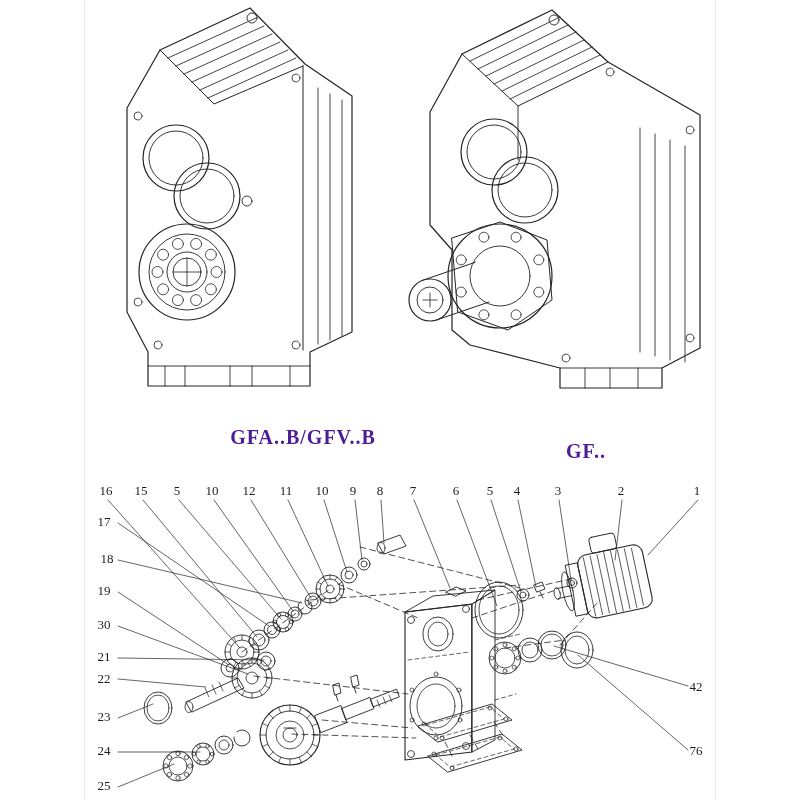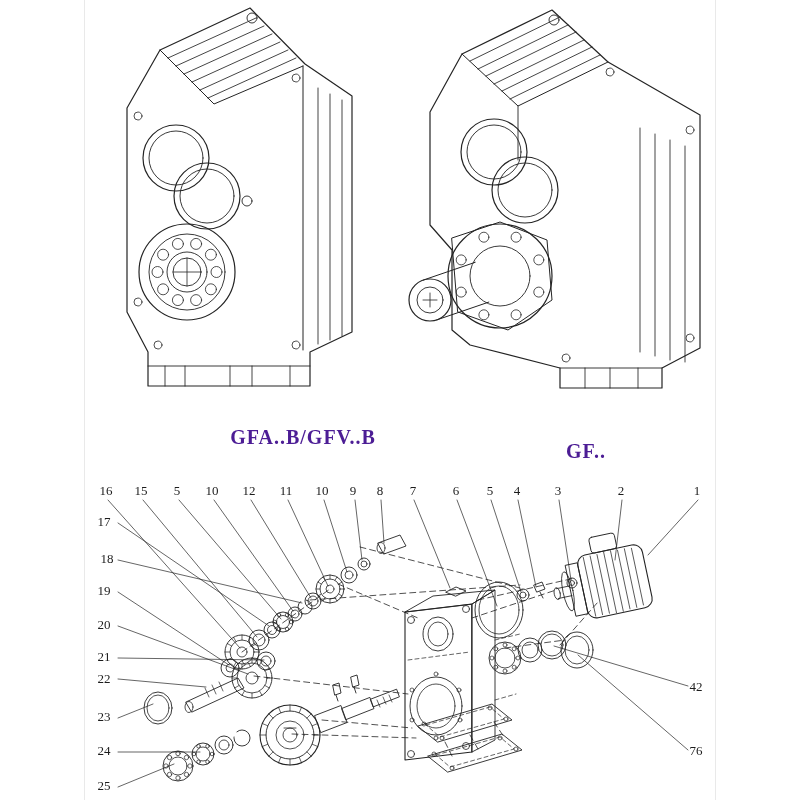--- a/index.html
+++ b/index.html
@@ -318,21 +318,21 @@
   <span class="co" style="left:456px; top:490px">6</span>
   <span class="co" style="left:490px; top:490px">5</span>
   <span class="co" style="left:517px; top:490px">4</span>
   <span class="co" style="left:558px; top:490px">3</span>
   <span class="co" style="left:621px; top:490px">2</span>
   <span class="co" style="left:697px; top:490px">1</span>
 
   <span class="co" style="left:104px; top:521px">17</span>
   <span class="co" style="left:107px; top:558px">18</span>
   <span class="co" style="left:104px; top:590px">19</span>
-  <span class="co" style="left:104px; top:624px">20</span>
+  <span class="co" style="left:104px; top:624px">30</span>
   <span class="co" style="left:104px; top:656px">21</span>
   <span class="co" style="left:104px; top:678px">22</span>
   <span class="co" style="left:104px; top:716px">23</span>
   <span class="co" style="left:104px; top:750px">24</span>
   <span class="co" style="left:104px; top:785px">25</span>
 
   <span class="co" style="left:696px; top:686px">42</span>
   <span class="co" style="left:696px; top:750px">76</span>
 
 </div>

